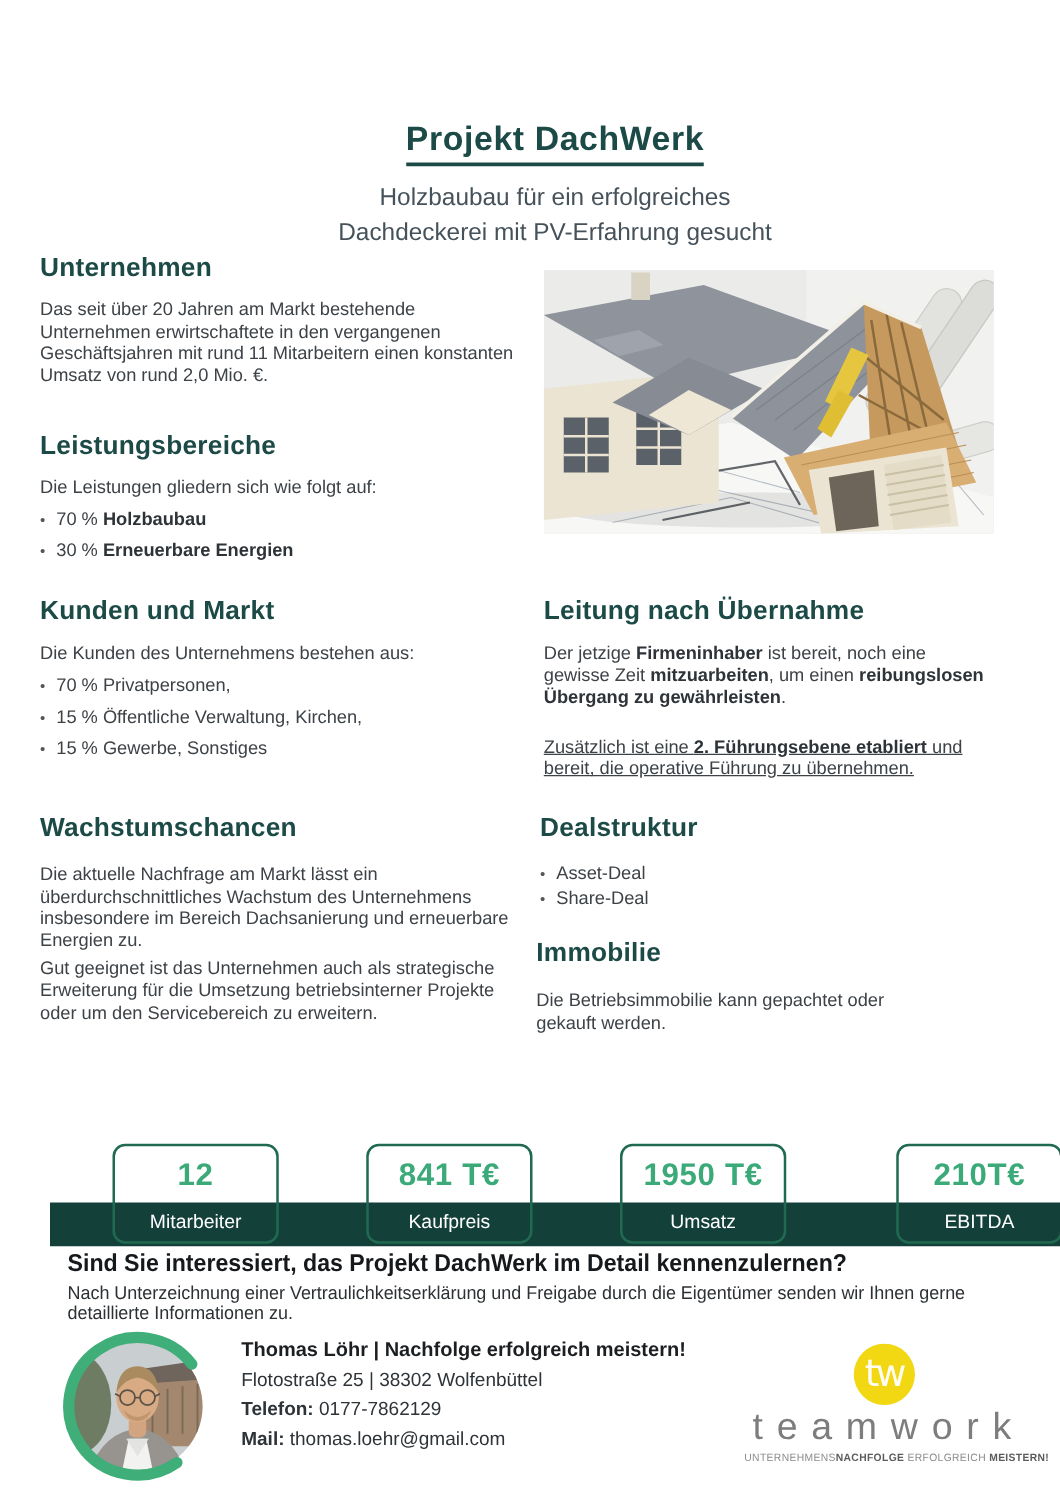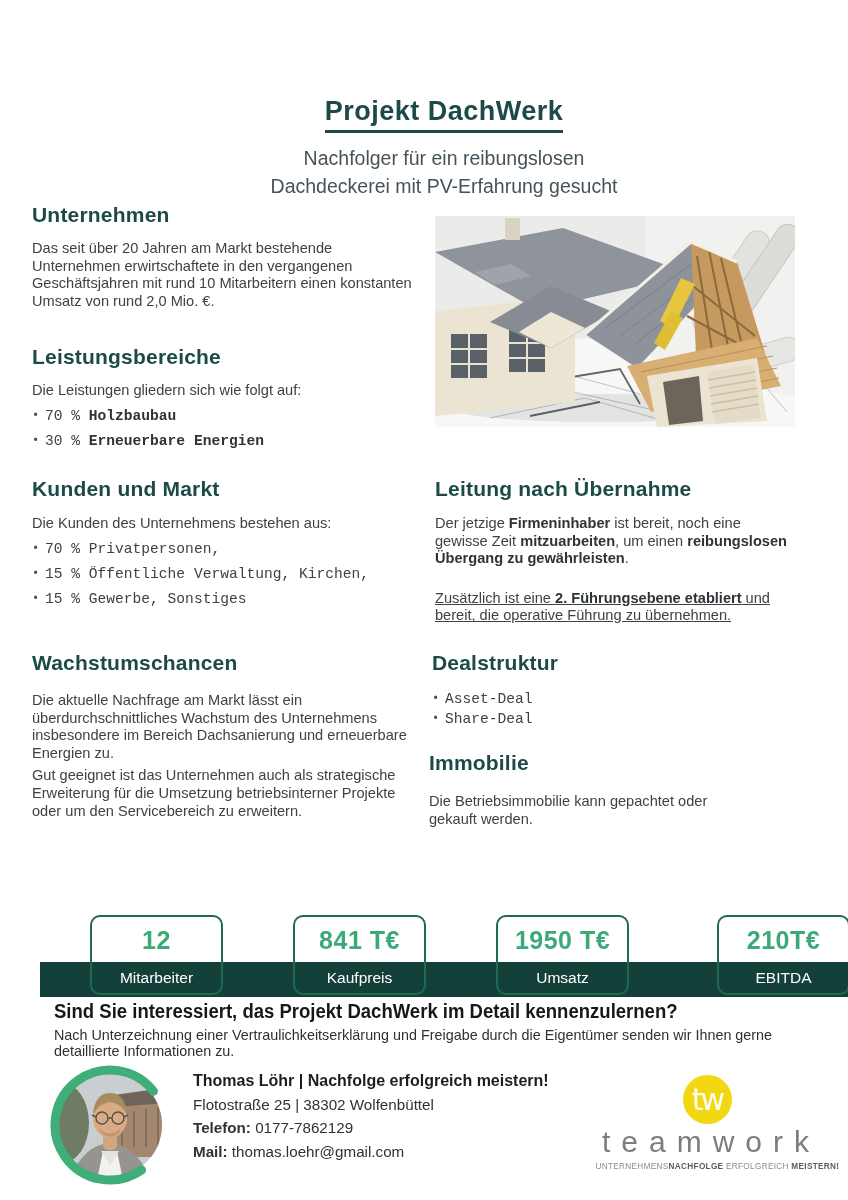--- a/index.html
+++ b/index.html
@@ -13,21 +13,21 @@
   
   .hdr{position:absolute;top:96px;left:0;width:848px;text-align:center;padding-left:40px;}
   .title{display:inline-block;font-size:27px;font-weight:700;color:var(--teal);
          letter-spacing:.5px;border-bottom:3px solid var(--teal);padding-bottom:3px;}
   .subtitle{margin-top:11px;font-size:19.5px;line-height:28px;color:var(--subtitle);}
   
   .sec{position:absolute;}
   .h2{font-size:21px;font-weight:700;color:var(--teal);letter-spacing:.2px;}
   .p{font-size:14.6px;line-height:17.6px;margin-top:13px;}
   .p + .p{margin-top:5px;}
-  ul.blist{list-style:none;margin-top:3px;font-family:Liberation Mono, monospace;}
+  ul.blist{list-style:none;margin-top:3px;}
   ul.blist li{font-size:14.6px;line-height:18px;margin-top:6px;padding-left:13px;position:relative;}
   ul.blist li::before{content:"•";position:absolute;left:0;top:0;color:#555;font-size:12px;}
   ul.blist.spread li{margin-top:7px;}
   strong{font-weight:700;color:#2e3338;}
   
   .house-img{position:absolute;left:435px;top:216px;width:360px;height:211px;}
   
   .stats{position:absolute;left:0;top:915px;width:848px;height:95px;margin-left:40px;}
   .band{position:absolute;left:0;top:47px;width:848px;height:35px;background:var(--band);}
   .stat-box{position:absolute;top:0;width:133px;height:80px;border:2px solid var(--boxborder);
@@ -57,28 +57,28 @@
   .logo-tagline strong{color:#5c5c5c;}
 </style>
 </head>
 <body>
 
 <div class="page">
 
   <div class="hdr">
     <div class="title">Projekt DachWerk</div>
     <div class="subtitle">
-      <div>Nachfolger für ein reibungslosen</div>
+      <div>Holzbaubau für ein erfolgreiches</div>
       <div>Dachdeckerei mit PV-Erfahrung gesucht</div>
     </div>
   </div>
 
   <div class="sec" style="left:32px;top:203px;width:392px;">
     <div class="h2">Unternehmen</div>
-    <div class="p">Das seit über 20 Jahren am Markt bestehende Unternehmen erwirtschaftete in den vergangenen Geschäftsjahren mit rund 10 Mitarbeitern einen konstanten Umsatz von rund 2,0 Mio. €.</div>
+    <div class="p">Das seit über 20 Jahren am Markt bestehende Unternehmen erwirtschaftete in den vergangenen Geschäftsjahren mit rund 11 Mitarbeitern einen konstanten Umsatz von rund 2,0 Mio. €.</div>
   </div>
 
   <div class="sec" style="left:32px;top:345px;width:392px;">
     <div class="h2">Leistungsbereiche</div>
     <div class="p">Die Leistungen gliedern sich wie folgt auf:</div>
     <ul class="blist spread">
       <li><span>70 % </span><strong>Holzbaubau</strong></li>
       <li><span>30 % </span><strong>Erneuerbare Energien</strong></li>
     </ul>
   </div>

